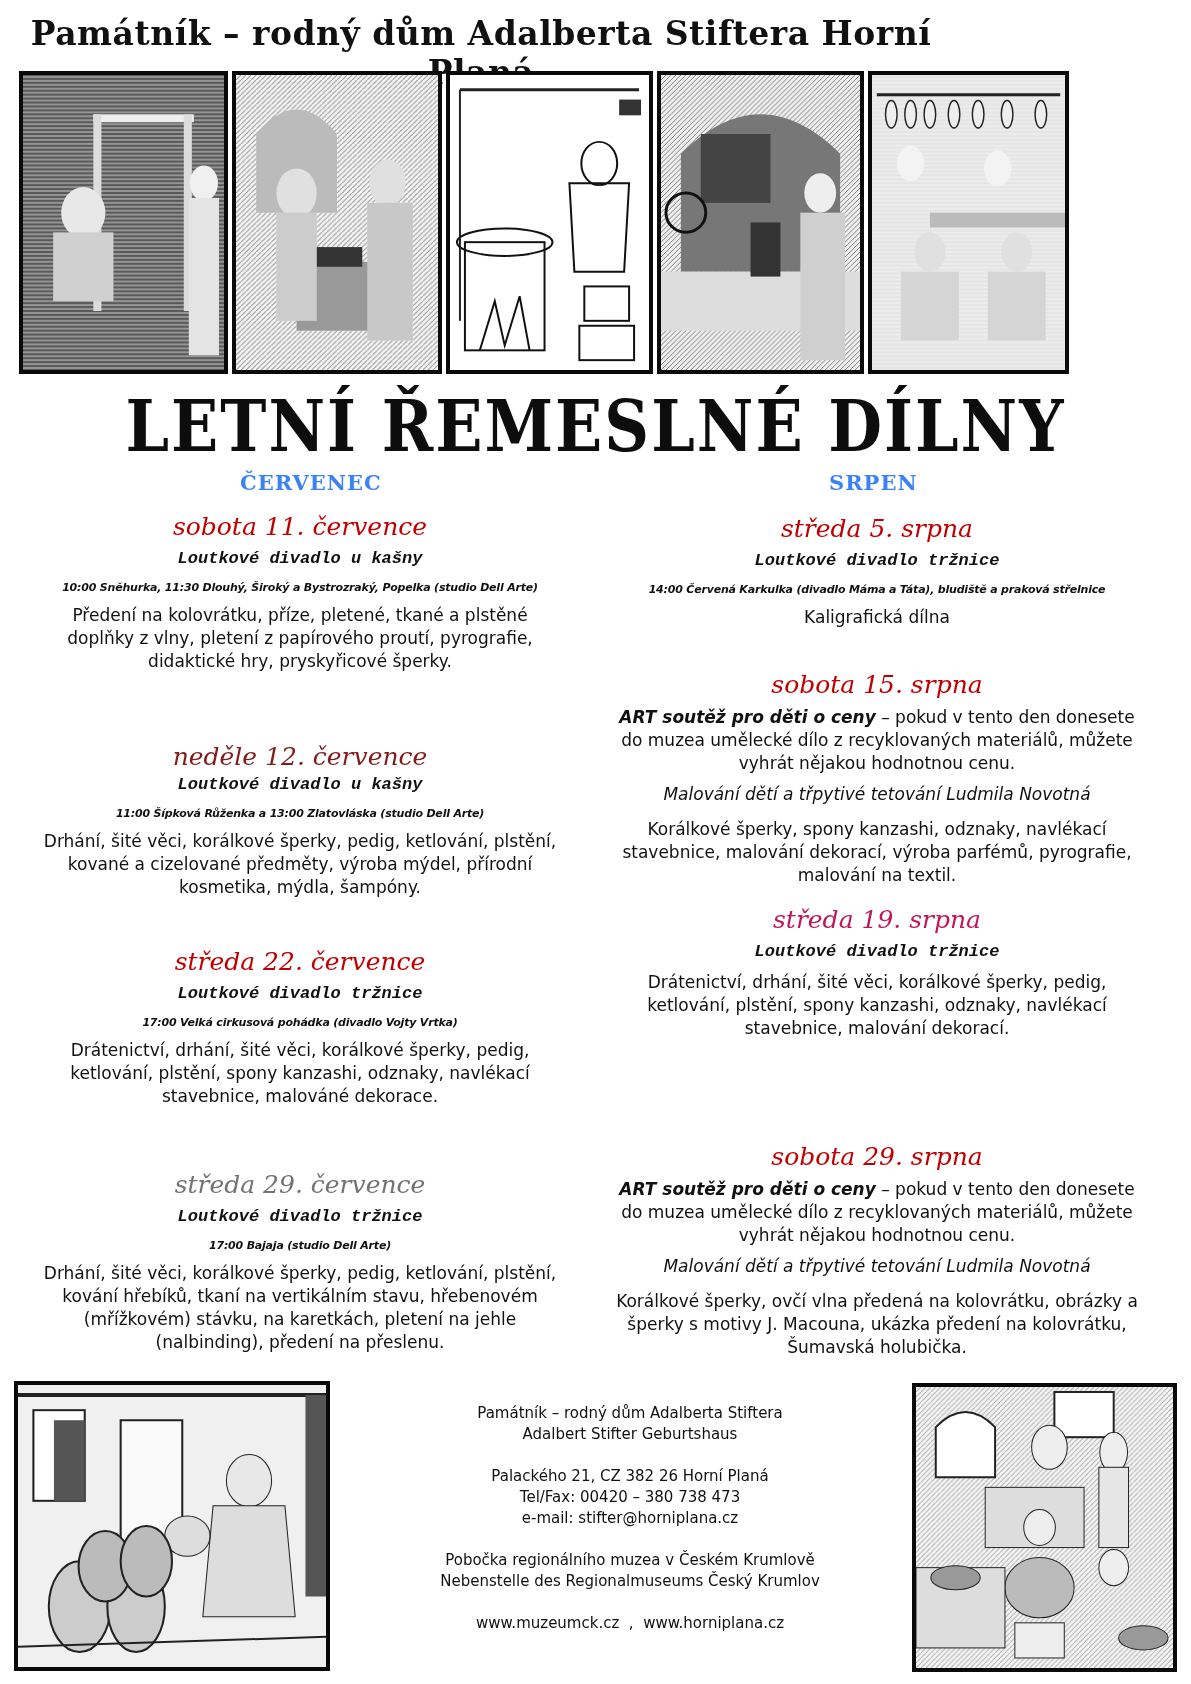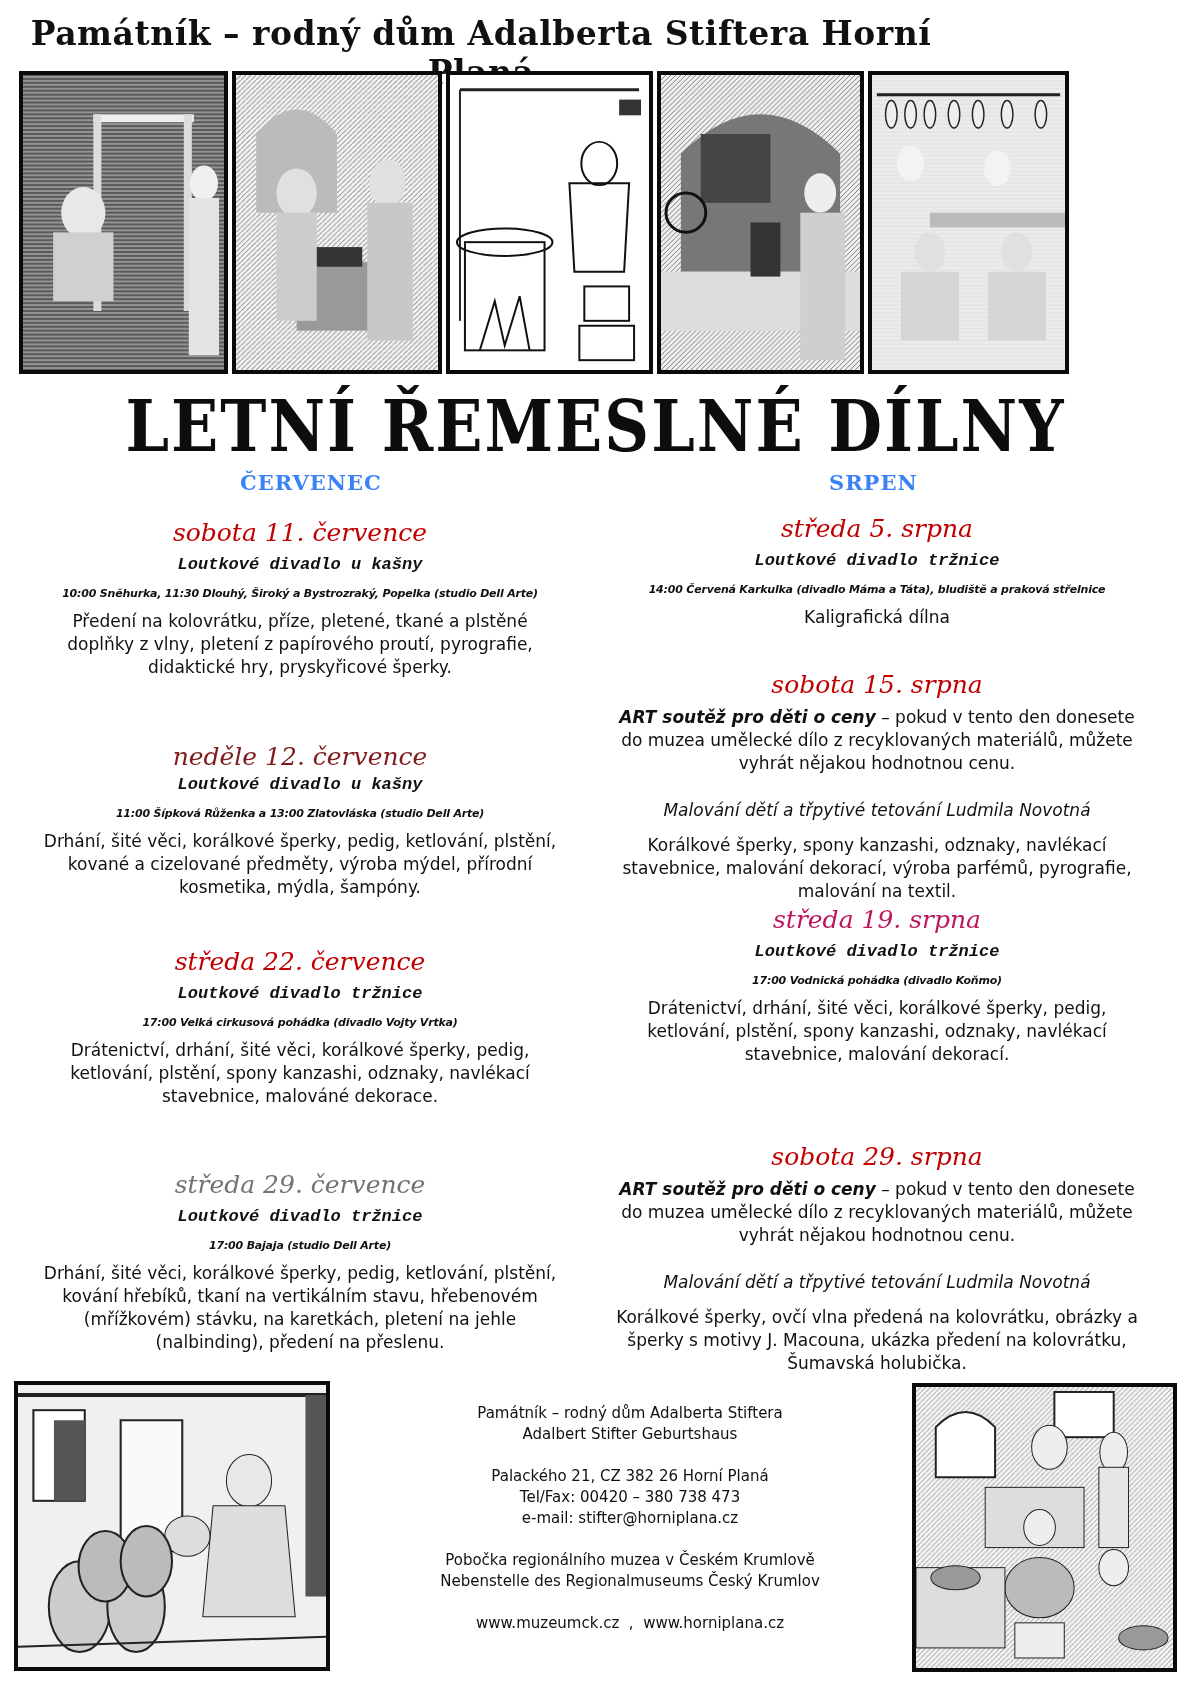--- a/index.html
+++ b/index.html
@@ -43,21 +43,21 @@
   .program {
     font-family: "DejaVu Sans", sans-serif; font-style: italic; font-weight: bold;
     font-size: 11px; line-height: 16px; margin-top: 10px; letter-spacing: -0.2px;
   }
   .desc {
     font-family: "DejaVu Sans", sans-serif; font-size: 17px; line-height: 23px;
     margin-top: 8px; padding: 0 4px;
   }
   .art-line { font-family: "DejaVu Sans", sans-serif; font-size: 17px; line-height: 23px; margin-top: 6px; }
   .art-line b { font-style: italic; }
-  .italic-line { font-family: "DejaVu Sans", sans-serif; font-style: italic; font-size: 17px; line-height: 23px; margin-top: 24px; }
+  .italic-line { font-family: "DejaVu Sans", sans-serif; font-style: italic; font-size: 17px; line-height: 23px; margin-top: 8px; }
   .footer {
     position: absolute; top: 1403px; left: 390px; width: 480px; text-align: center;
     font-family: "DejaVu Sans", sans-serif; font-size: 15px; line-height: 21px;
   }
   .footer .gap { height: 21px; }
   .bottom-frame {
     position: absolute; border: 4px solid #0a0a0a; box-sizing: border-box; overflow: hidden; background: #f2f2f2;
   }
   .bottom-frame svg { width: 100%; height: 100%; display: block; }
 </style>
@@ -153,21 +153,21 @@
     </svg>
   </div>
 </div>
 
 <div class="main-title">LETNÍ ŘEMESLNÉ DÍLNY</div>
 
 <div class="month" style="left:240px;">ČERVENEC</div>
 <div class="month" style="left:829px;">SRPEN</div>
 
 <div class="col left">
-  <div class="event" style="top:8px;">
+  <div class="event" style="top:2px;">
     <div class="date" style="color: rgb(192, 0, 0);">sobota 11. července</div>
     <div class="venue">Loutkové divadlo u kašny</div>
     <div class="program">10:00 Sněhurka, 11:30 Dlouhý, Široký a Bystrozraký, Popelka (studio Dell Arte)</div>
     <div class="desc">Předení na kolovrátku, příze, pletené, tkané a plstěné doplňky z vlny, pletení z papírového proutí, pyrografie, didaktické hry, pryskyřicové šperky.</div>
   </div>
   <div class="event" style="top:232px;">
     <div class="date" style="color: #7f1d1d;">neděle 12. července</div>
     <div class="venue" style="margin-top:2px;">Loutkové divadlo u kašny</div>
     <div class="program">11:00 Šípková Růženka a 13:00 Zlatovláska (studio Dell Arte)</div>
     <div class="desc">Drhání, šité věci, korálkové šperky, pedig, ketlování, plstění, kované a cizelované předměty, výroba mýdel, přírodní kosmetika, mýdla, šampóny.</div>
@@ -197,21 +197,20 @@
     <div class="date" style="color: rgb(192, 0, 0);">sobota 15. srpna</div>
     <div class="art-line">
       <b>ART soutěž pro děti o ceny</b><span> – pokud v tento den donesete do muzea umělecké dílo z recyklovaných materiálů, můžete vyhrát nějakou hodnotnou cenu.</span>
     </div>
     <div class="italic-line">Malování dětí a třpytivé tetování Ludmila Novotná</div>
     <div class="desc" style="margin-top:12px;">Korálkové šperky, spony kanzashi, odznaky, navlékací stavebnice, malování dekorací, výroba parfémů, pyrografie, malování na textil.</div>
   </div>
   <div class="event" style="top:395px;">
     <div class="date" style="color: #be185d;">středa 19. srpna</div>
     <div class="venue">Loutkové divadlo tržnice</div>
-    <div class="program">17:00 Vodnická pohádka (divadlo Koňmo)</div>
     <div class="desc">Drátenictví, drhání, šité věci, korálkové šperky, pedig, ketlování, plstění, spony kanzashi, odznaky, navlékací stavebnice, malování dekorací.</div>
   </div>
   <div class="event" style="top:632px;">
     <div class="date" style="color: rgb(192, 0, 0);">sobota 29. srpna</div>
     <div class="art-line">
       <b>ART soutěž pro děti o ceny</b><span> – pokud v tento den donesete do muzea umělecké dílo z recyklovaných materiálů, můžete vyhrát nějakou hodnotnou cenu.</span>
     </div>
     <div class="italic-line">Malování dětí a třpytivé tetování Ludmila Novotná</div>
     <div class="desc" style="margin-top:12px;">Korálkové šperky, ovčí vlna předená na kolovrátku, obrázky a šperky s motivy J. Macouna, ukázka předení na kolovrátku, Šumavská holubička.</div>
   </div>

